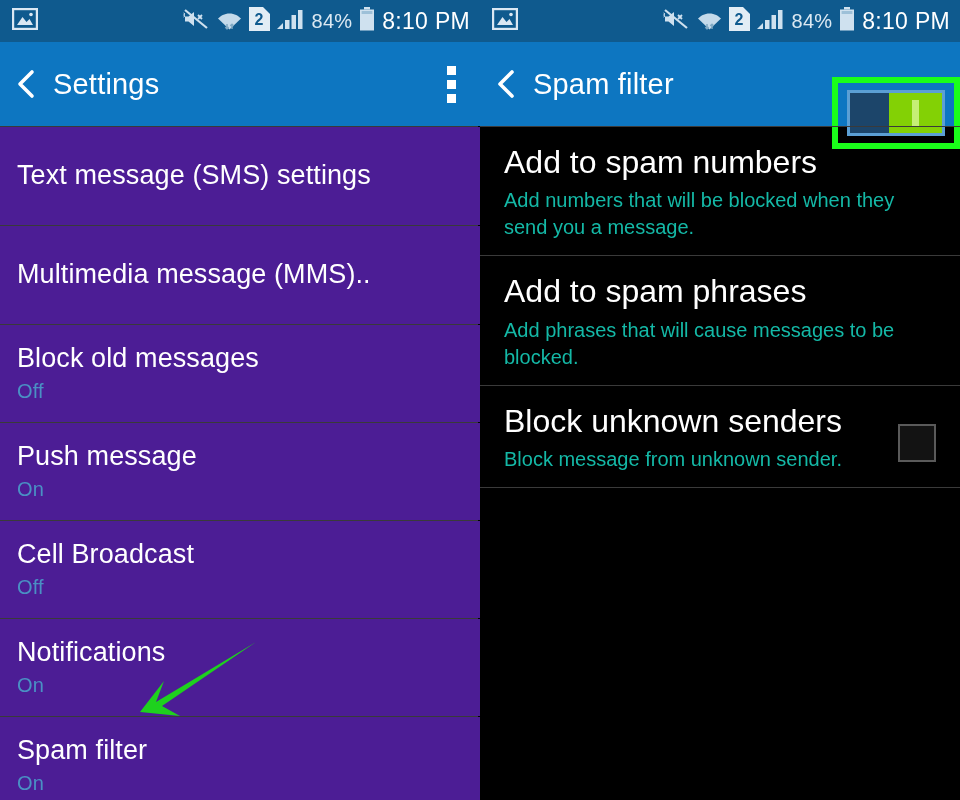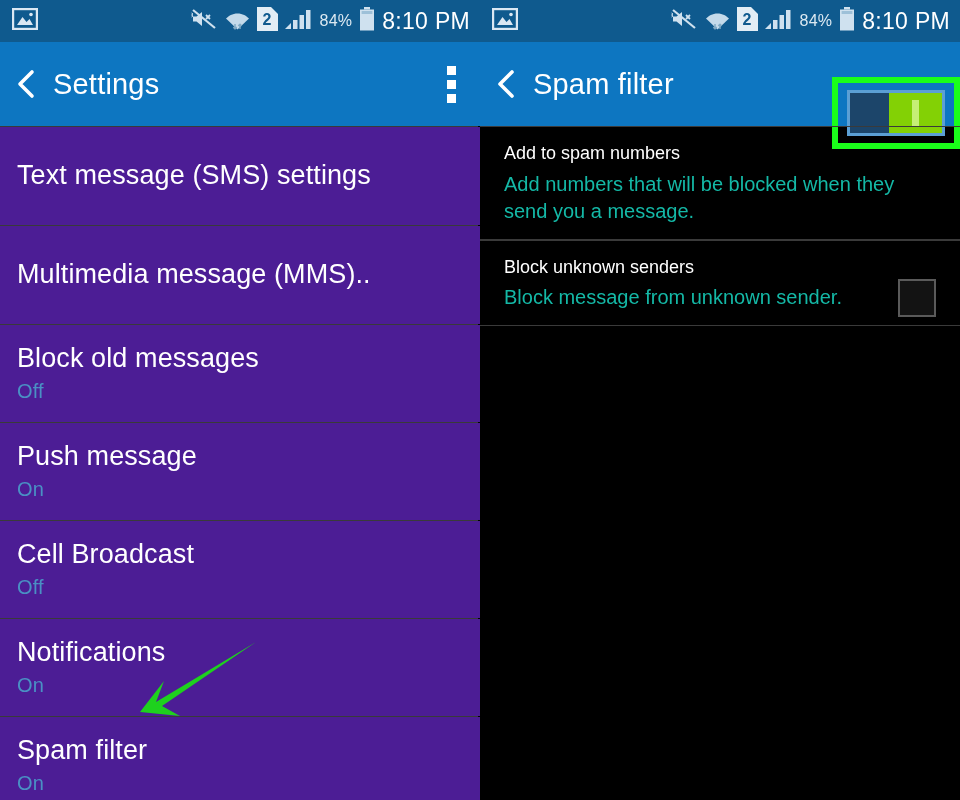--- a/index.html
+++ b/index.html
@@ -14,21 +14,21 @@
 
   
   .statusbar {
     position:relative; height:42px; background:#0f5a8e;
     display:flex; align-items:center; padding:0 10px 0 12px;
   }
   .sb-left { display:flex; align-items:center; }
   .sb-right { margin-left:auto; display:flex; align-items:center; gap:7px; }
   .sb-icon { display:block; }
   .sb-text {
-    color:#dce9f2; font-size:16px; letter-spacing:.2px;
+    color:#dce9f2; font-size:20px; letter-spacing:.2px;
     font-family:"Liberation Sans", sans-serif;
     text-align:center;
   }
   .sb-time { color:#ffffff; font-size:23px; letter-spacing:.3px; }
 
   
   .actionbar {
     position:relative; height:84px; background:#0d76c1;
     display:flex; align-items:center; padding-left:13px;
   }
@@ -82,21 +82,21 @@
   }
   .divider-full { height:1px; background:#3a3a3a; }
 
   
   .lrow-tall { height:98px; }
   .lrow { height:97px; }
 
   
   .rrow { padding:0 24px; display:flex; align-items:flex-start; }
   .rrow-inner { padding-top:16px; padding-bottom:14px; flex:1 1 auto; }
-  .rtitle { color:#ffffff; font-size:18px; line-height:1.2; }
+  .rtitle { color:#ffffff; font-size:32px; line-height:1.2; }
   .rsub {
     color:#14b8a6; font-size:20px; line-height:1.35; margin-top:6px;
     max-width:410px;
   }
   .checkbox {
     width:38px; height:38px; border:2px solid #5a5a5a;
     background:#131313; flex:0 0 auto; margin-left:14px; margin-top:38px;
   }
 
   
@@ -318,20 +318,26 @@
       <div class="divider-full"></div>
 
       <div class="rrow">
         <div class="rrow-inner">
           <div class="rtitle">Add to spam numbers</div>
           <div class="rsub">Add numbers that will be blocked when they send you a message.</div>
         </div>
       </div>
       <div class="divider-full"></div>
 
+      <div class="rrow">
+        <div class="rrow-inner">
+          <div class="rtitle">Add to spam phrases</div>
+          <div class="rsub">Add phrases that will cause messages to be blocked.</div>
+        </div>
+      </div>
       <div class="divider-full"></div>
 
       <div class="rrow">
         <div class="rrow-inner">
           <div class="rtitle">Block unknown senders</div>
           <div class="rsub">Block message from unknown sender.</div>
         </div>
         <div class="checkbox"></div>
       </div>
       <div class="divider-full"></div>

